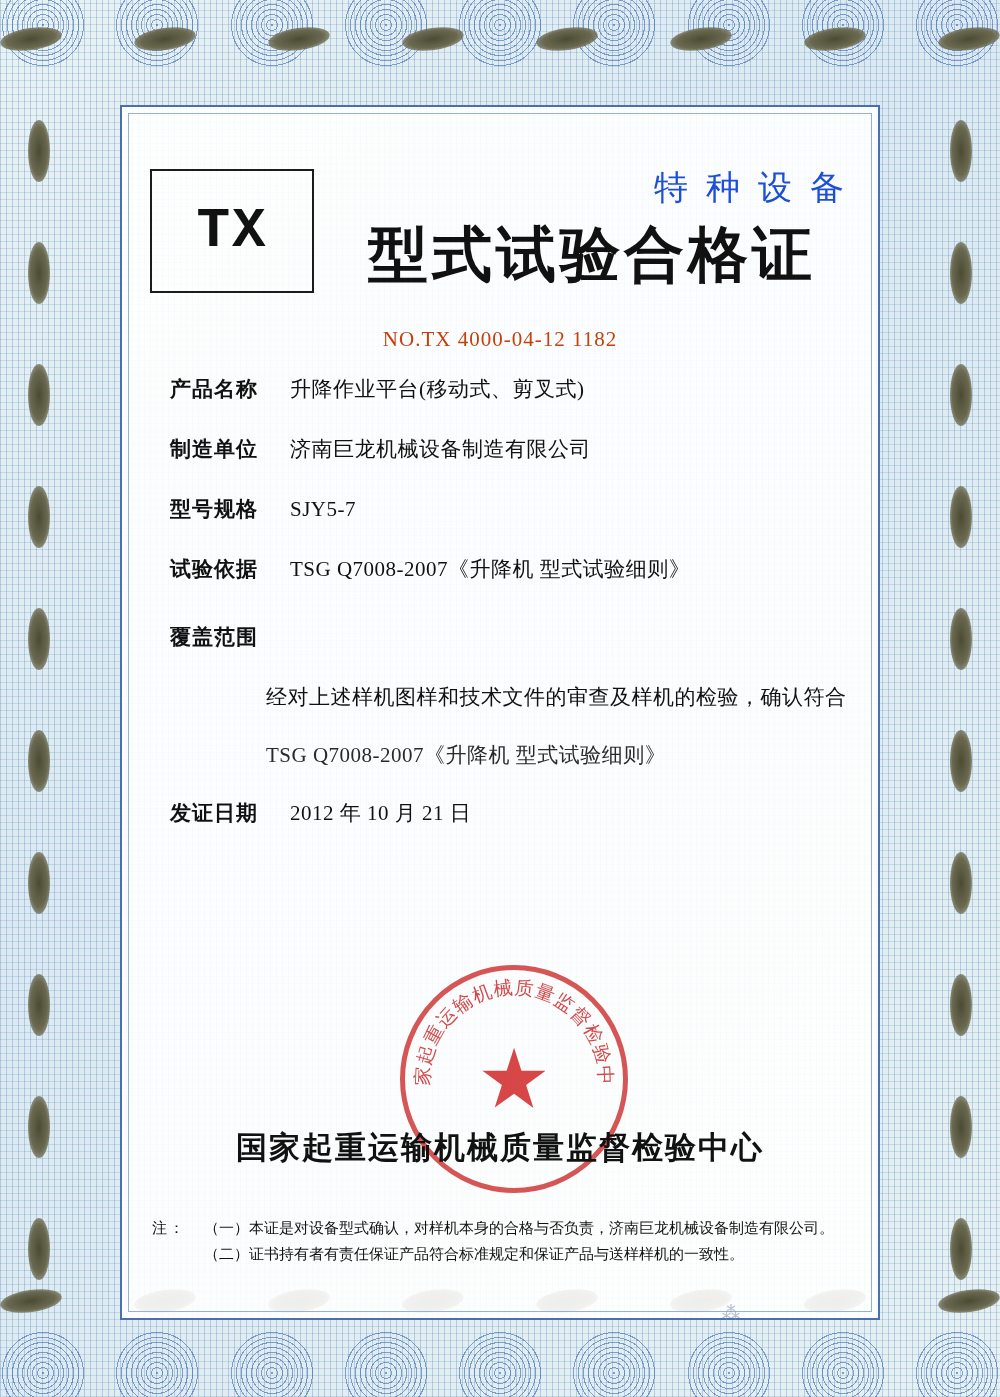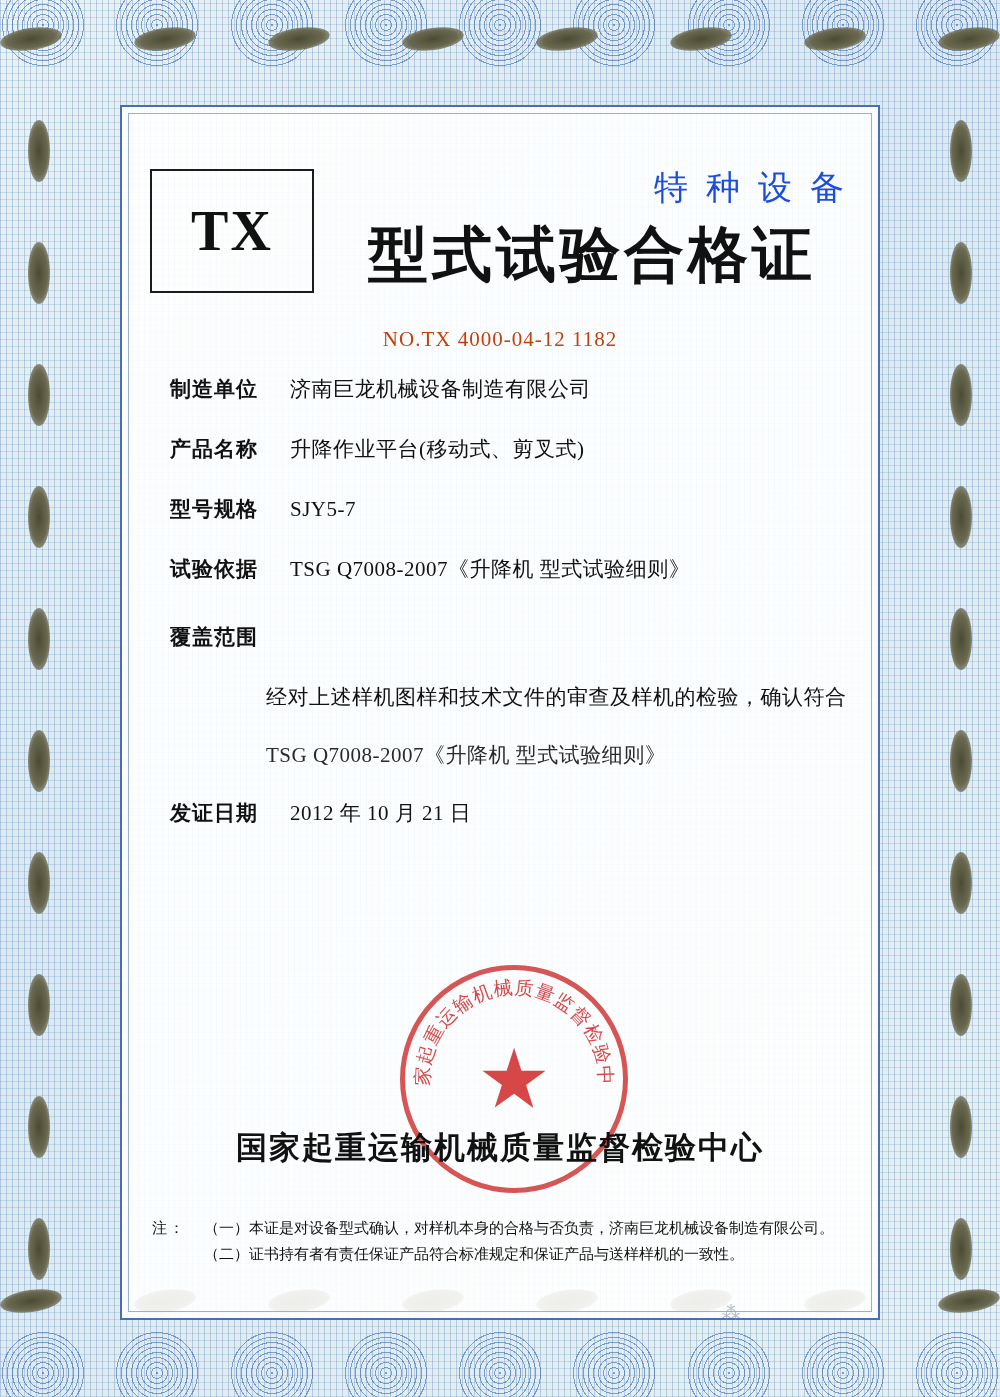--- a/index.html
+++ b/index.html
@@ -88,21 +88,21 @@
     left: 28px;
     top: 62px;
     width: 160px;
     height: 120px;
     border: 2px solid #1b1b1b;
     display: flex;
     align-items: center;
     justify-content: center;
   }
   .tx-box span {
-    font-family: Liberation Serif, serif;
+    font-family: Liberation Mono, monospace;
     font-weight: bold;
     font-size: 56px;
     letter-spacing: 2px;
     color: #111;
   }
   .head-small {
     position: absolute;
     left: 200px;
     top: 58px;
     width: 540px;
@@ -336,27 +336,27 @@
       <span>TX</span>
     </div>
 
     <div class="head-small">特种设备</div>
     <div class="head-big">型式试验合格证</div>
     <div class="serial">NO.TX 4000-04-12 1182</div>
 
     <div class="fields">
 
       <div class="row">
+        <div class="label">产品名称</div>
+        <div class="value">升降作业平台(移动式、剪叉式)</div>
+      </div>
+
+      <div class="row">
         <div class="label">制造单位</div>
         <div class="value">济南巨龙机械设备制造有限公司</div>
-      </div>
-
-      <div class="row">
-        <div class="label">产品名称</div>
-        <div class="value">升降作业平台(移动式、剪叉式)</div>
       </div>
 
       <div class="row">
         <div class="label">型号规格</div>
         <div class="value">SJY5-7</div>
       </div>
 
       <div class="row">
         <div class="label">试验依据</div>
         <div class="value">TSG Q7008-2007《升降机 型式试验细则》</div>

